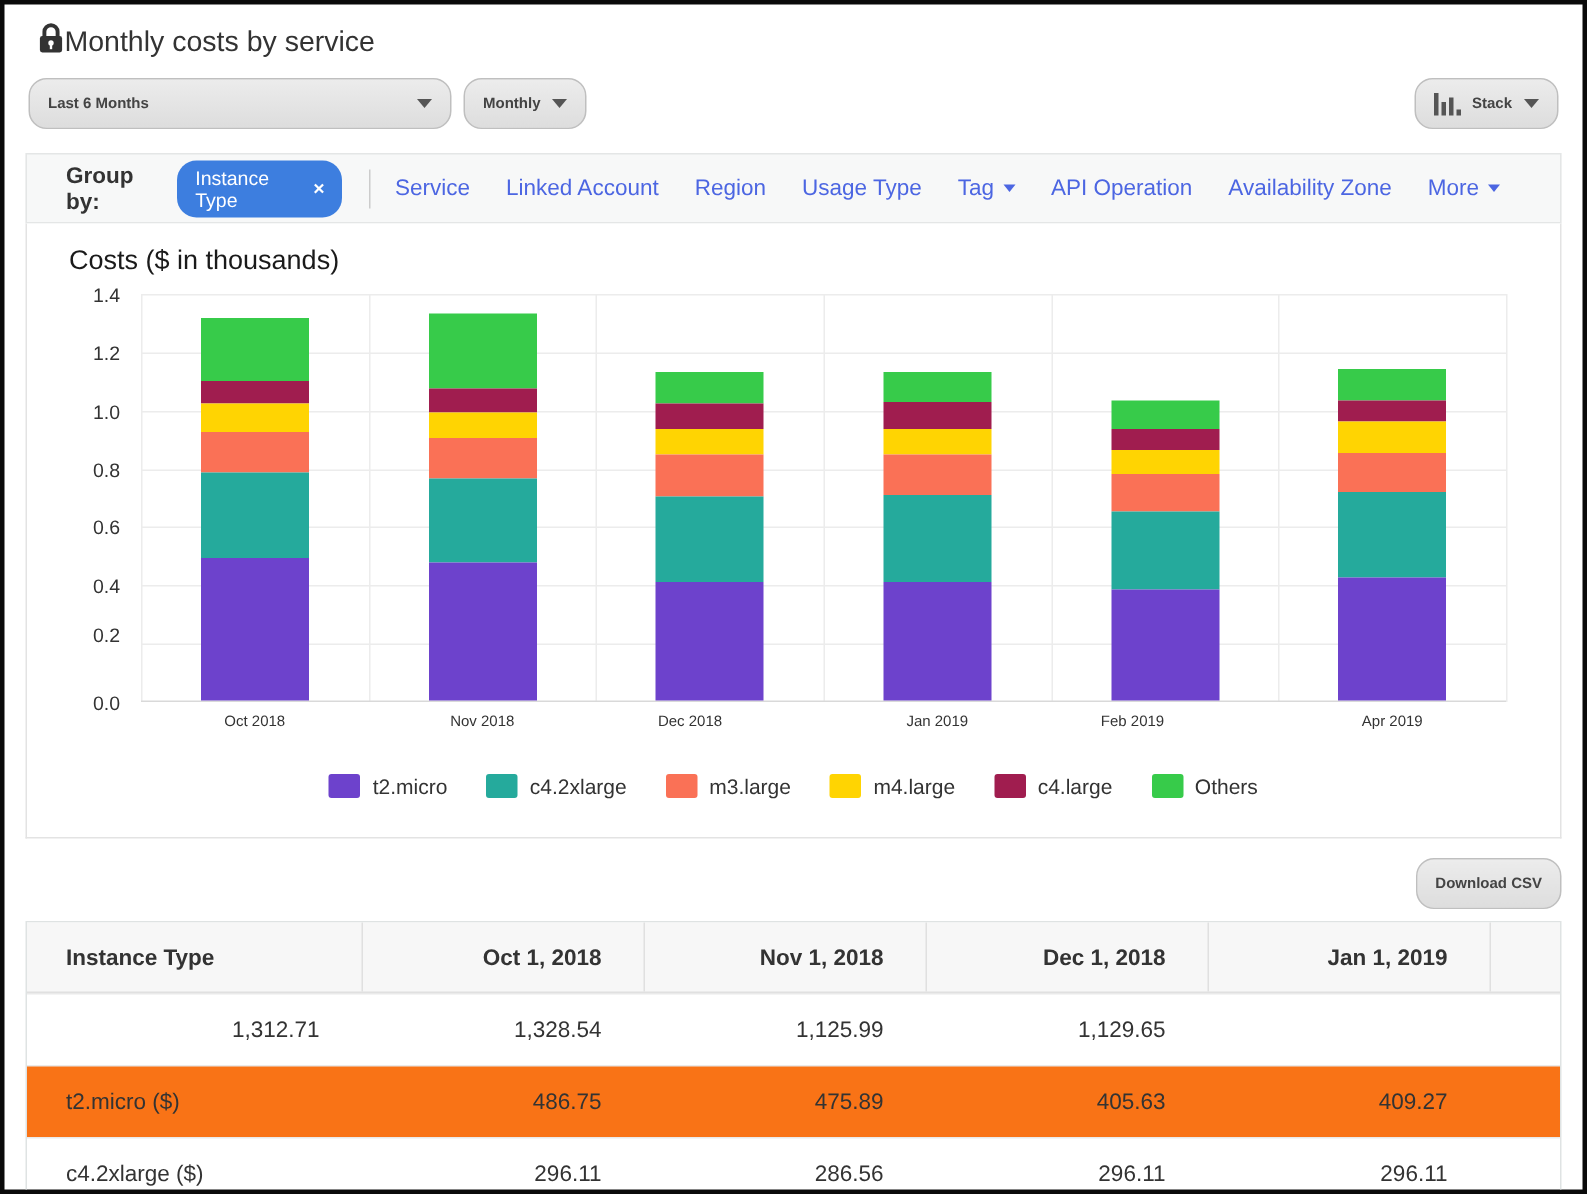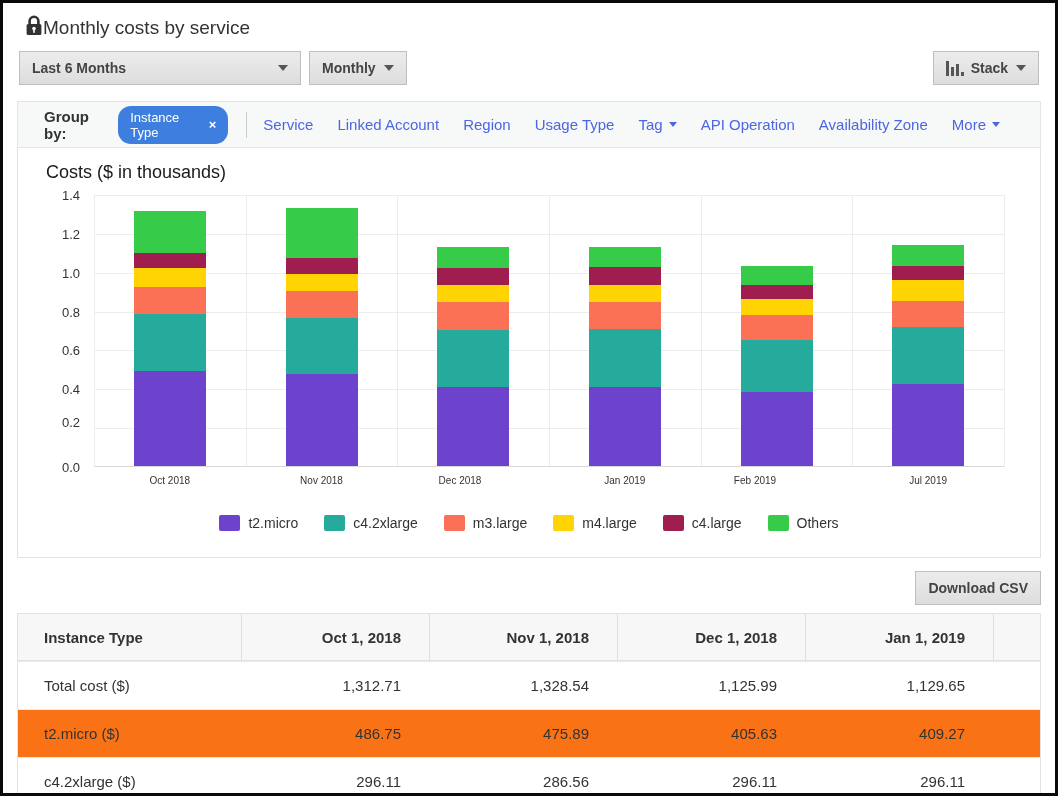--- a/index.html
+++ b/index.html
@@ -8,22 +8,22 @@
     width:1058px; height:796px; background:#fff; border:3px solid #0a0a0a;
     overflow:hidden; position:relative;
   }
   
   .hdr { display:flex; align-items:center; padding:12px 18px 0 22px; }
   .hdr-title { font-size:19px; color:#333; }
   
   .controls { display:flex; align-items:center; margin:10px 16px 0 16px; }
   .btn {
     background:linear-gradient(#ececec,#dddddd); border:1px solid #bfbfbf;
-    border-radius:0; height:34px; display:inline-flex; align-items:center;
-    font-size:14px; font-weight:bold; color:#444; cursor:pointer; padding:0 12px;
+    border-radius:12px; height:34px; display:inline-flex; align-items:center;
+    font-size:10px; font-weight:bold; color:#444; cursor:pointer; padding:0 12px;
   }
   .btn .caret { margin-left:8px; }
   .caret {
     display:inline-block; width:0; height:0;
     border-left:5px solid transparent; border-right:5px solid transparent;
     border-top:6px solid #555;
   }
   .btn-range { width:282px; justify-content:space-between; }
   .btn-granularity { margin-left:8px; }
   .btn-stack { margin-left:auto; }
@@ -226,21 +226,21 @@
           <div class="bar-seg" style="height: 14px; background: rgb(160, 29, 79);"></div>
           <div class="bar-seg" style="height: 21.8px; background: rgb(55, 203, 74);"></div>
         </div>
       </div>
     <div class="xlabels" id="xlabels">
         <div class="xlabel" style="left: 75.8333px;">Oct 2018</div>
         <div class="xlabel" style="left: 227.5px;">Nov 2018</div>
         <div class="xlabel" style="left: 366px;">Dec 2018</div>
         <div class="xlabel" style="left: 530.833px;">Jan 2019</div>
         <div class="xlabel" style="left: 661px;">Feb 2019</div>
-        <div class="xlabel" style="left: 834.167px;">Jul 2019</div>
+        <div class="xlabel" style="left: 834.167px;">Apr 2019</div>
       </div>
     <div class="legend" id="legend">
         <span class="legend-item">
           <span class="legend-swatch" style="background: rgb(109, 66, 204);"></span>
           <span>t2.micro</span>
         </span>
         <span class="legend-item">
           <span class="legend-swatch" style="background: rgb(37, 170, 156);"></span>
           <span>c4.2xlarge</span>
         </span>
@@ -272,21 +272,20 @@
   <div class="cost-table" id="cost-table">
       <div class="trow head">
         <div class="tcell label">Instance Type</div>
         <div class="tcell">Oct 1, 2018</div>
         <div class="tcell">Nov 1, 2018</div>
         <div class="tcell">Dec 1, 2018</div>
         <div class="tcell">Jan 1, 2019</div>
         <div class="tcell"></div>
       </div>
       <div class="trow body">
-        <div class="tcell label">Total cost ($)</div>
         <div class="tcell">1,312.71</div>
         <div class="tcell">1,328.54</div>
         <div class="tcell">1,125.99</div>
         <div class="tcell">1,129.65</div>
         <div class="tcell"></div>
       </div>
       <div class="trow body stripe">
         <div class="tcell label">t2.micro ($)</div>
         <div class="tcell">486.75</div>
         <div class="tcell">475.89</div>

